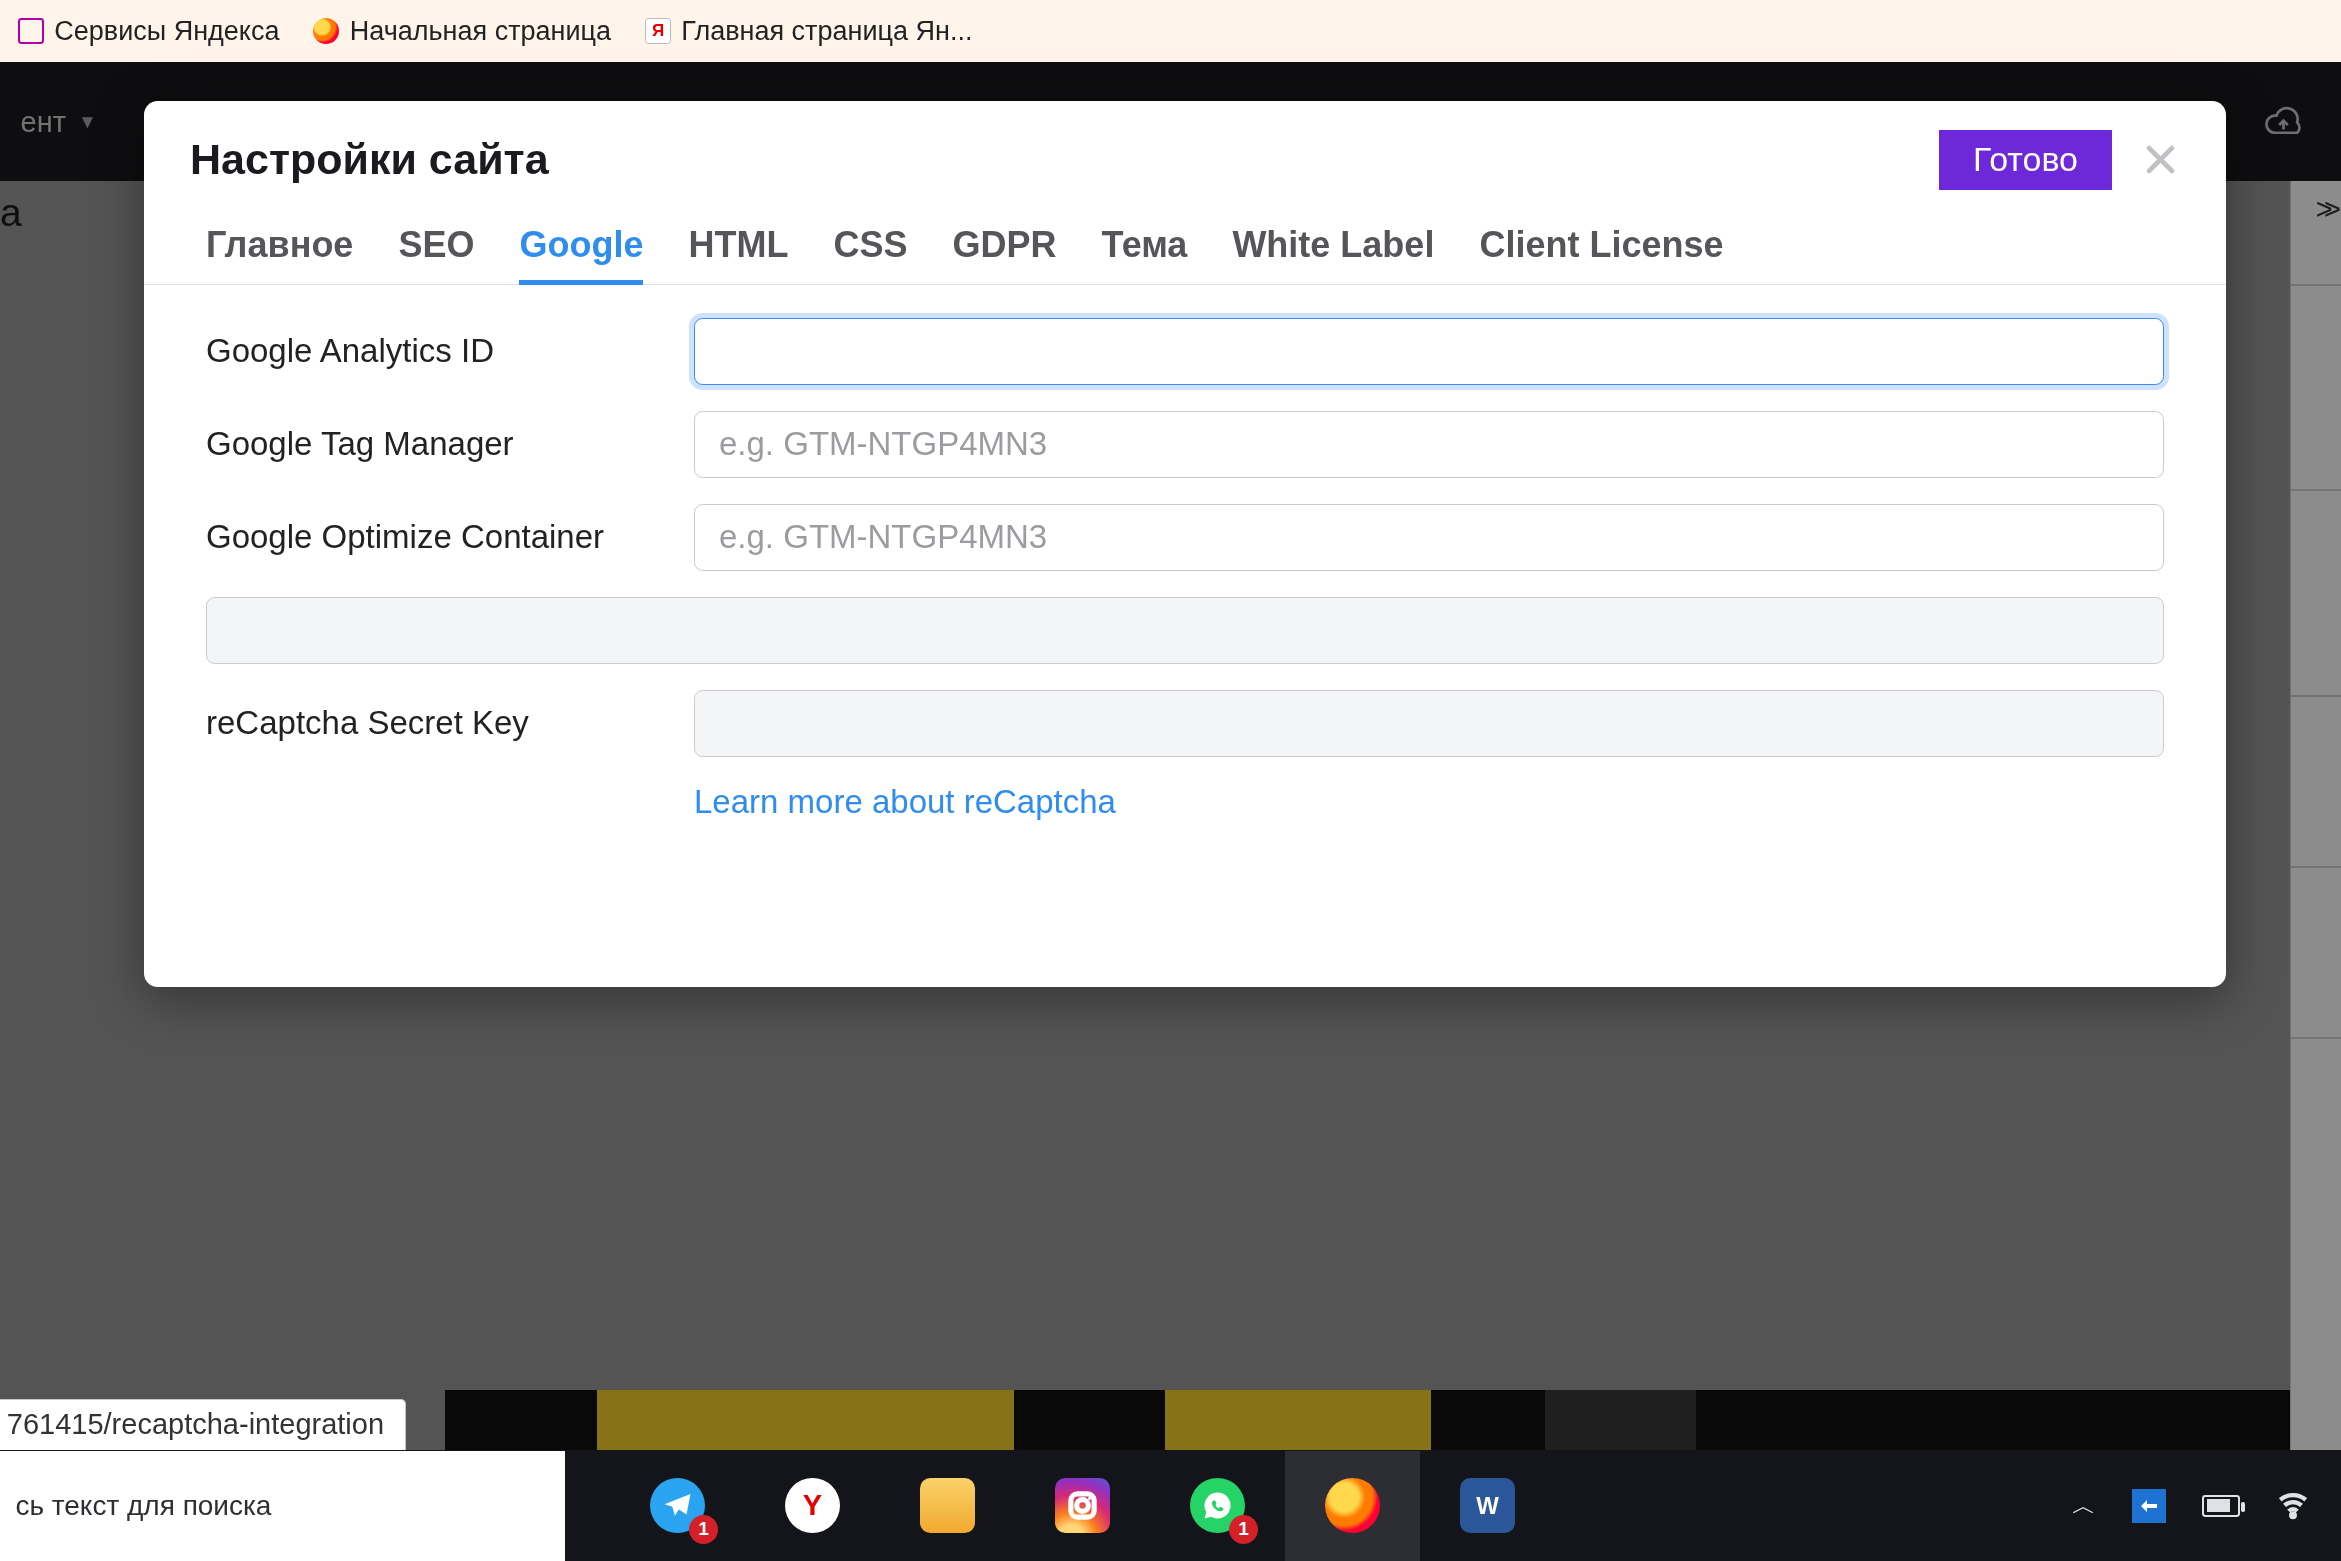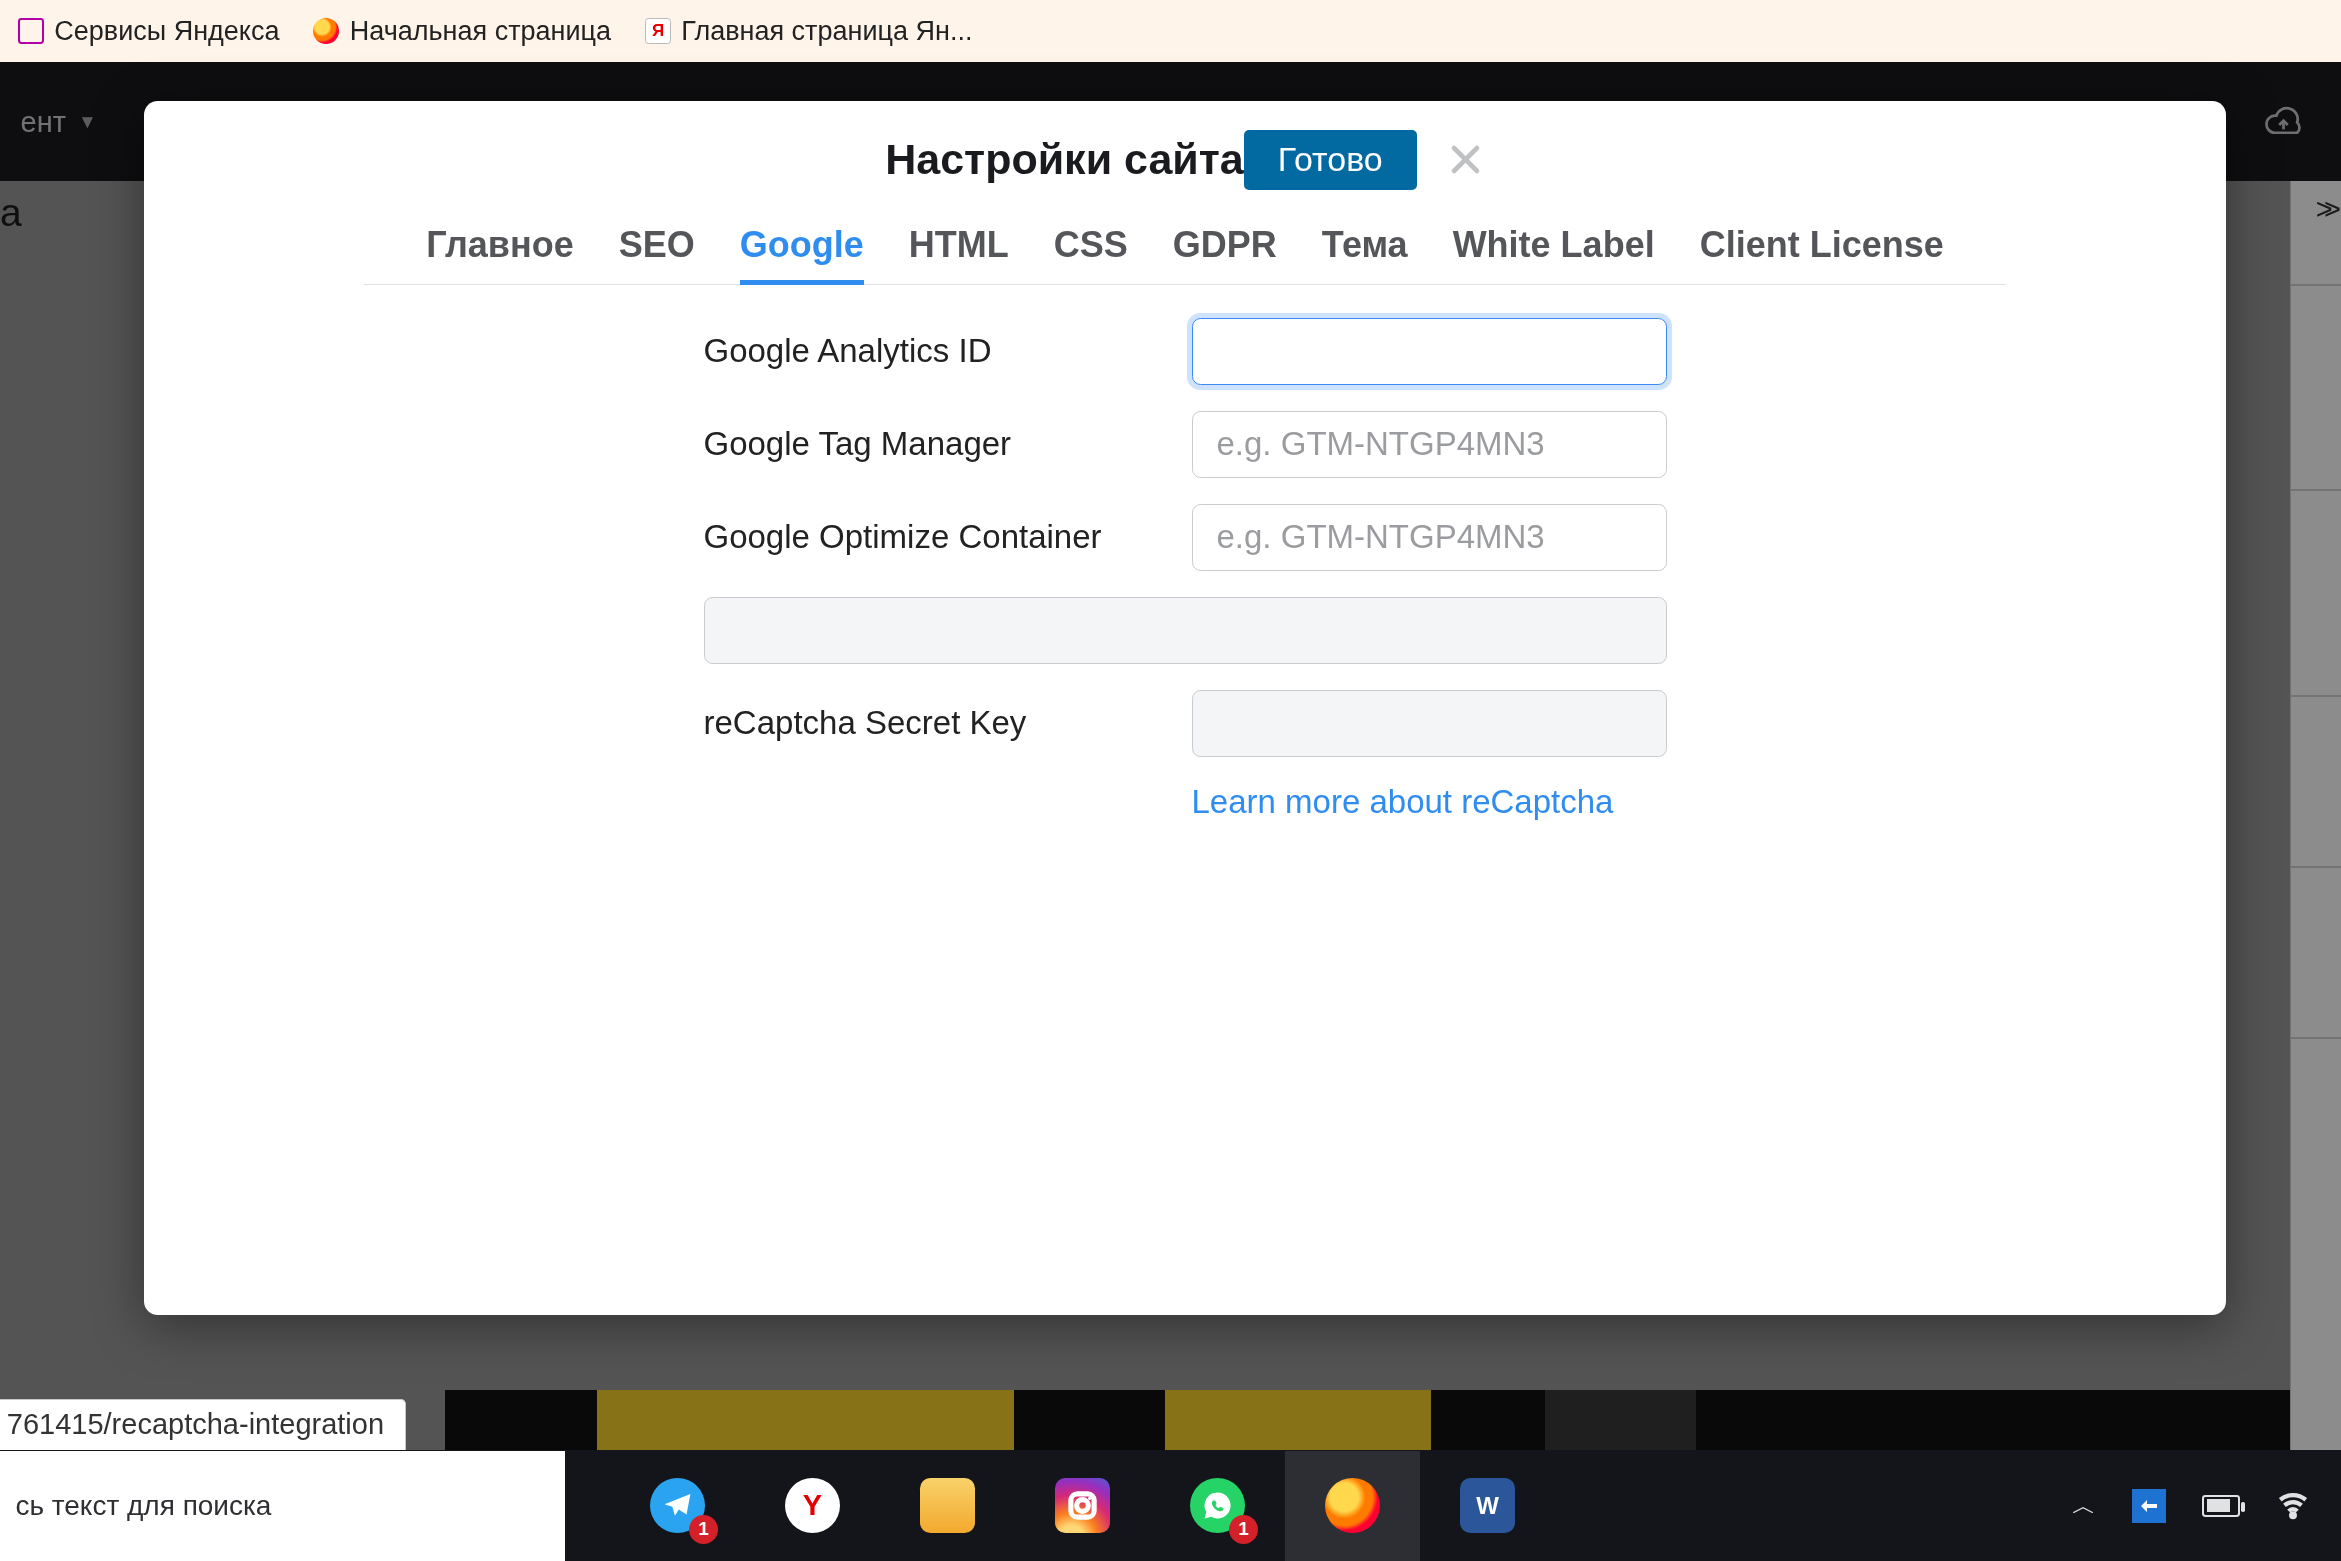--- a/index.html
+++ b/index.html
@@ -105,51 +105,50 @@
     height:1.7px;
     background:#d0d1d3;
   }
 
   
   .modal {
     position:absolute;
     top: 101px;
     left: 144px;
     width: 2082px;
-    height: 1214px;
+    height: 886px;
     background:#fff;
     border-radius:13.7px;
     box-shadow: 0 10.3px 51px rgba(0,0,0,0.4);
     display:flex;
     flex-direction:column;
-    align-items:center;
   }
   .modal-header{
     display:flex;
     align-items:center;
     padding: 29px 46px 8.6px 46px;
   }
   .modal-title{
     font-size:43px;
     font-weight:700;
     color:#1a1b1e;
   }
   .modal-actions{
     margin-left:auto;
     display:flex;
     align-items:center;
     gap:29px;
   }
   .btn-primary{
-    background:#0369a1;
+    background:#6d28d9;
     color:#fff;
     font-size:34px;
     font-weight:500;
     border:none;
-    border-radius:5px;
+    border-radius:0;
     padding:10.3px 34px;
     cursor:pointer;
   }
   .close-x{
     width:39px;height:39px;
     cursor:pointer;
     color:#bfc1c4;
   }
   .close-x svg{width:100%;height:100%;}
 

